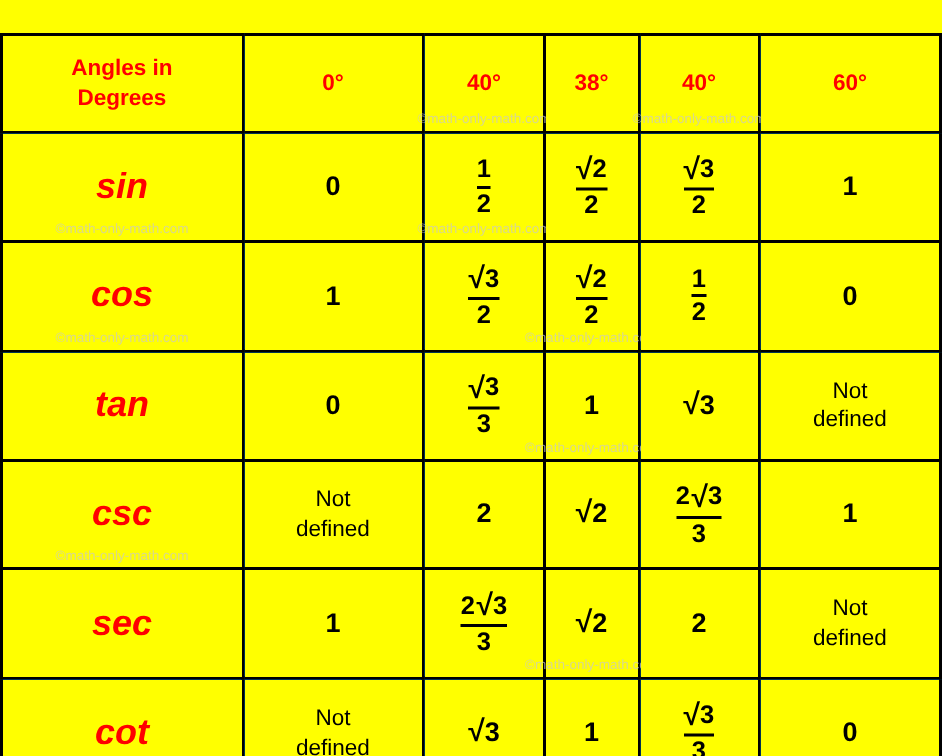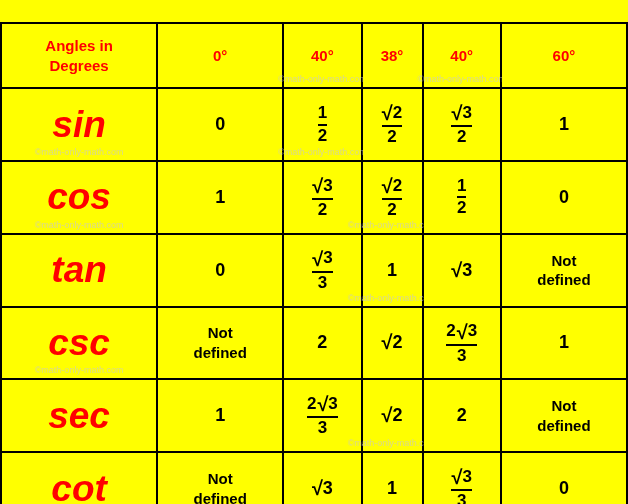--- a/index.html
+++ b/index.html
@@ -31,21 +31,21 @@
       color: red;
       line-height: 1.2;
     }
     .angle-header {
       font-size: 14px;
       color: red;
       font-weight: bold;
       line-height: 1.3;
     }
     .func-label {
-      font-size: 37px;
+      font-size: 24px;
       color: red;
       font-style: italic;
       font-weight: bold;
     }
     .value {
       font-size: 18px;
       color: #000;
       font-weight: bold;
     }
     .watermark {
@@ -79,21 +79,21 @@
     }
     .sqrt-wrap {
       display: inline-flex;
       align-items: center;
     }
     .sqrt-sym {
       font-size: 20px;
     }
     .not-defined {
       font-size: 15px;
-      font-weight: bold;
+      font-weight: normal;
       color: #000;
       line-height: 1.3;
     }
   </style>
 </head>
 <body>
 
 <table>
 
   <tbody>

